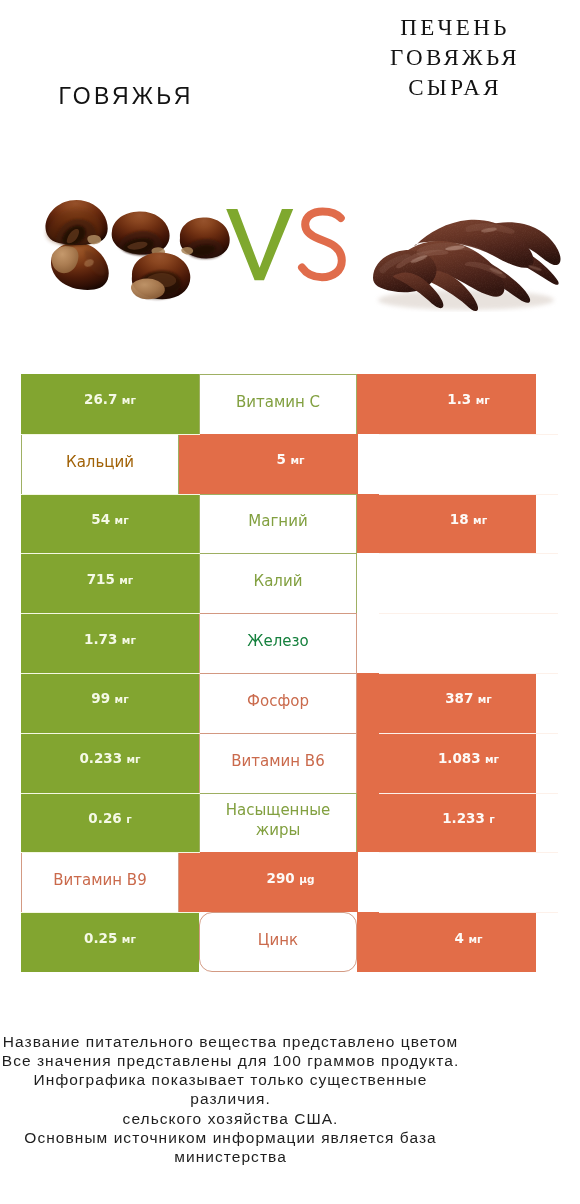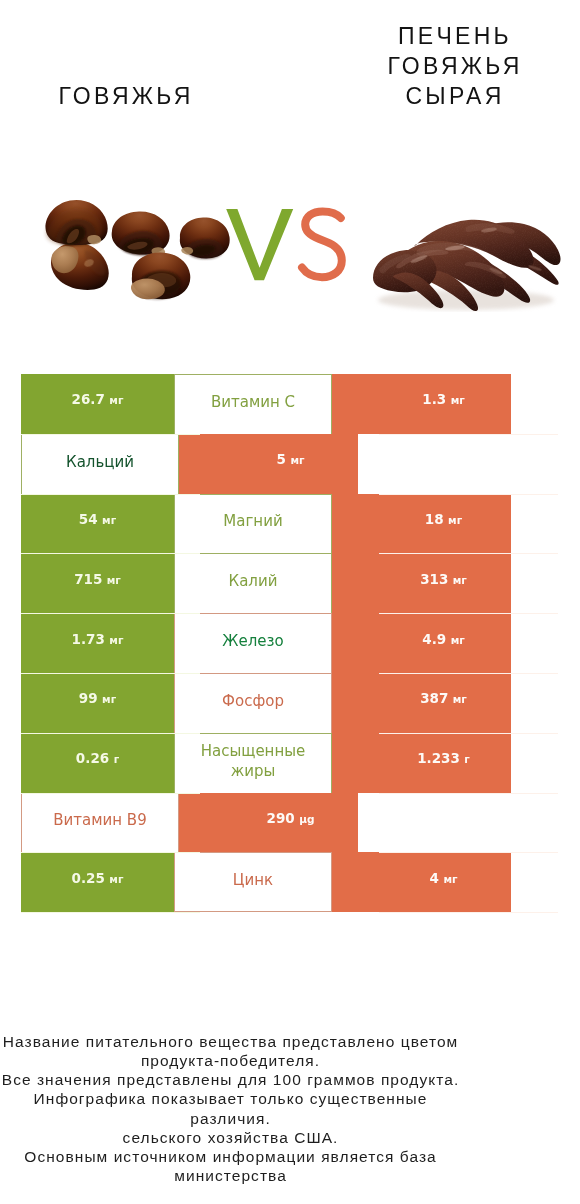--- a/index.html
+++ b/index.html
@@ -1,31 +1,31 @@
 <!DOCTYPE html>
 <html><head>
 <meta charset="utf-8">
 <style>
   html,body{margin:0;padding:0;}
   body{width:580px;height:1204px;background:#ffffff;font-family:"Liberation Sans",sans-serif;overflow:hidden;}
   .page{position:relative;width:580px;height:1204px;}
   .titles{position:absolute;left:0;top:0;width:580px;height:160px;}
   .title{position:absolute;text-align:center;font-family:"Liberation Sans",sans-serif;font-size:23px;line-height:30px;letter-spacing:3.3px;color:#131313;font-weight:400;}
   .title-left{left:36px;width:180px;top:81px;}
-  .title-right{left:365px;width:180px;top:21px;}
+  .title-right{left:365px;width:180px;top:13px;font-family:Liberation Serif, serif;}
   .hero{position:absolute;left:0;top:0;width:580px;height:1204px;pointer-events:none;}
   .vs{position:absolute;left:0;top:0;width:580px;height:1204px;}
   .tbl{position:absolute;left:21px;top:374px;width:537px;height:598px;overflow:hidden;}
   .row{position:relative;height:59.8px;display:flex;}
   .cell{height:59.8px;display:flex;align-items:center;justify-content:center;box-sizing:border-box;text-align:center;}
   .cell > span{position:relative;top:-4.5px;}
   .c-mid > span{position:relative;top:-2.5px;}
-  .c-left{width:153px;background:#82a530;color:#f5f9e6;justify-content:center;}
+  .c-left{width:178px;background:#82a530;color:#f5f9e6;justify-content:center;}
   .c-mid{width:158px;background:#ffffff;font-family:"DejaVu Sans",sans-serif;font-size:15px;line-height:20px;border-style:solid;border-width:1px 1px 0 1px;padding:0 22px;}
-  .row:last-of-type .c-mid{border-bottom-width:1px;}
+  .row:last-of-type .c-mid{border-bottom-width:1px;border-radius:13px;}
   .c-right{width:179px;background:#e26d48;color:#fdfaf7;padding-left:44px;}
   .val{font-family:"DejaVu Sans",sans-serif;font-size:13.5px;font-weight:700;}
   .unit{font-family:"DejaVu Sans",sans-serif;font-size:10.5px;font-weight:700;}
   .sep{position:absolute;left:0;width:179px;height:1px;background:#f4f8e2;z-index:5;}
   .sepr{position:absolute;left:358px;width:179px;height:1px;background:#fdf1ea;z-index:5;}
   .footer{position:absolute;left:0;top:1032px;width:460px;text-align:center;font-family:"Liberation Sans",sans-serif;font-size:15.5px;letter-spacing:1.05px;line-height:19.15px;color:#1e1e1e;}
   .footer div{padding-left:1.05px;}
 </style>
 </head>
 <body>
@@ -209,21 +209,21 @@
         <div class="cell c-mid" style="color:#82a040;border-color:#9fb063">
           <span>Витамин С</span>
         </div>
         <div class="cell c-right">
           <span><span class="val">1.3</span> <span class="unit">мг</span></span>
         </div>
       </div>
       <div class="sep" style="top: 60px;"></div>
       <div class="sepr" style="top: 60px;"></div>
       <div class="row">
-        <div class="cell c-mid" style="color:#14532d;border-color:#9fb063">
+        <div class="cell c-mid" style="color:#a16207;border-color:#9fb063">
           <span>Кальций</span>
         </div>
         <div class="cell c-right">
           <span><span class="val">5</span> <span class="unit">мг</span></span>
         </div>
       </div>
       <div class="sep" style="top: 120px;"></div>
       <div class="sepr" style="top: 120px;"></div>
       <div class="row">
         <div class="cell c-left">
@@ -238,52 +238,57 @@
       </div>
       <div class="sep" style="top: 179px;"></div>
       <div class="sepr" style="top: 179px;"></div>
       <div class="row">
         <div class="cell c-left">
           <span><span class="val">715</span> <span class="unit">мг</span></span>
         </div>
         <div class="cell c-mid" style="color:#82a040;border-color:#9fb063">
           <span>Калий</span>
         </div>
-        <div class="cell c-right">
-          <span><span class="val">313</span> <span class="unit">мг</span></span>
-        </div>
       </div>
       <div class="sep" style="top: 239px;"></div>
       <div class="sepr" style="top: 239px;"></div>
       <div class="row">
         <div class="cell c-left">
           <span><span class="val">1.73</span> <span class="unit">мг</span></span>
         </div>
         <div class="cell c-mid" style="color:#15803d;border-color:#d39a83">
           <span>Железо</span>
         </div>
-        <div class="cell c-right">
-          <span><span class="val">4.9</span> <span class="unit">мг</span></span>
-        </div>
       </div>
       <div class="sep" style="top: 299px;"></div>
       <div class="sepr" style="top: 299px;"></div>
       <div class="row">
         <div class="cell c-left">
           <span><span class="val">99</span> <span class="unit">мг</span></span>
         </div>
         <div class="cell c-mid" style="color:#ca6a4c;border-color:#d39a83">
           <span>Фосфор</span>
         </div>
         <div class="cell c-right">
           <span><span class="val">387</span> <span class="unit">мг</span></span>
         </div>
       </div>
       <div class="sep" style="top: 359px;"></div>
       <div class="sepr" style="top: 359px;"></div>
+      <div class="row">
+        <div class="cell c-left">
+          <span><span class="val">0.233</span> <span class="unit">мг</span></span>
+        </div>
+        <div class="cell c-mid" style="color:#ca6a4c;border-color:#d39a83">
+          <span>Витамин B6</span>
+        </div>
+        <div class="cell c-right">
+          <span><span class="val">1.083</span> <span class="unit">мг</span></span>
+        </div>
+      </div>
       <div class="sep" style="top: 419px;"></div>
       <div class="sepr" style="top: 419px;"></div>
       <div class="row">
         <div class="cell c-left">
           <span><span class="val">0.26</span> <span class="unit">г</span></span>
         </div>
         <div class="cell c-mid" style="color:#82a040;border-color:#9fb063">
           <span>Насыщенные жиры</span>
         </div>
         <div class="cell c-right">
@@ -309,19 +314,18 @@
         <div class="cell c-mid" style="color:#ca6a4c;border-color:#d39a83">
           <span>Цинк</span>
         </div>
         <div class="cell c-right">
           <span><span class="val">4</span> <span class="unit">мг</span></span>
         </div>
       </div>
     </div>
   <div class="footer" id="footer">
       <div>Название питательного вещества представлено цветом</div>
-      <div>продукта-победителя.</div>
       <div>Все значения представлены для 100 граммов продукта.</div>
       <div>Инфографика показывает только существенные различия.</div>
       <div>сельского хозяйства США.</div>
       <div>Основным источником информации является база министерства</div>
     </div>
 </div>
 
 </body></html>

